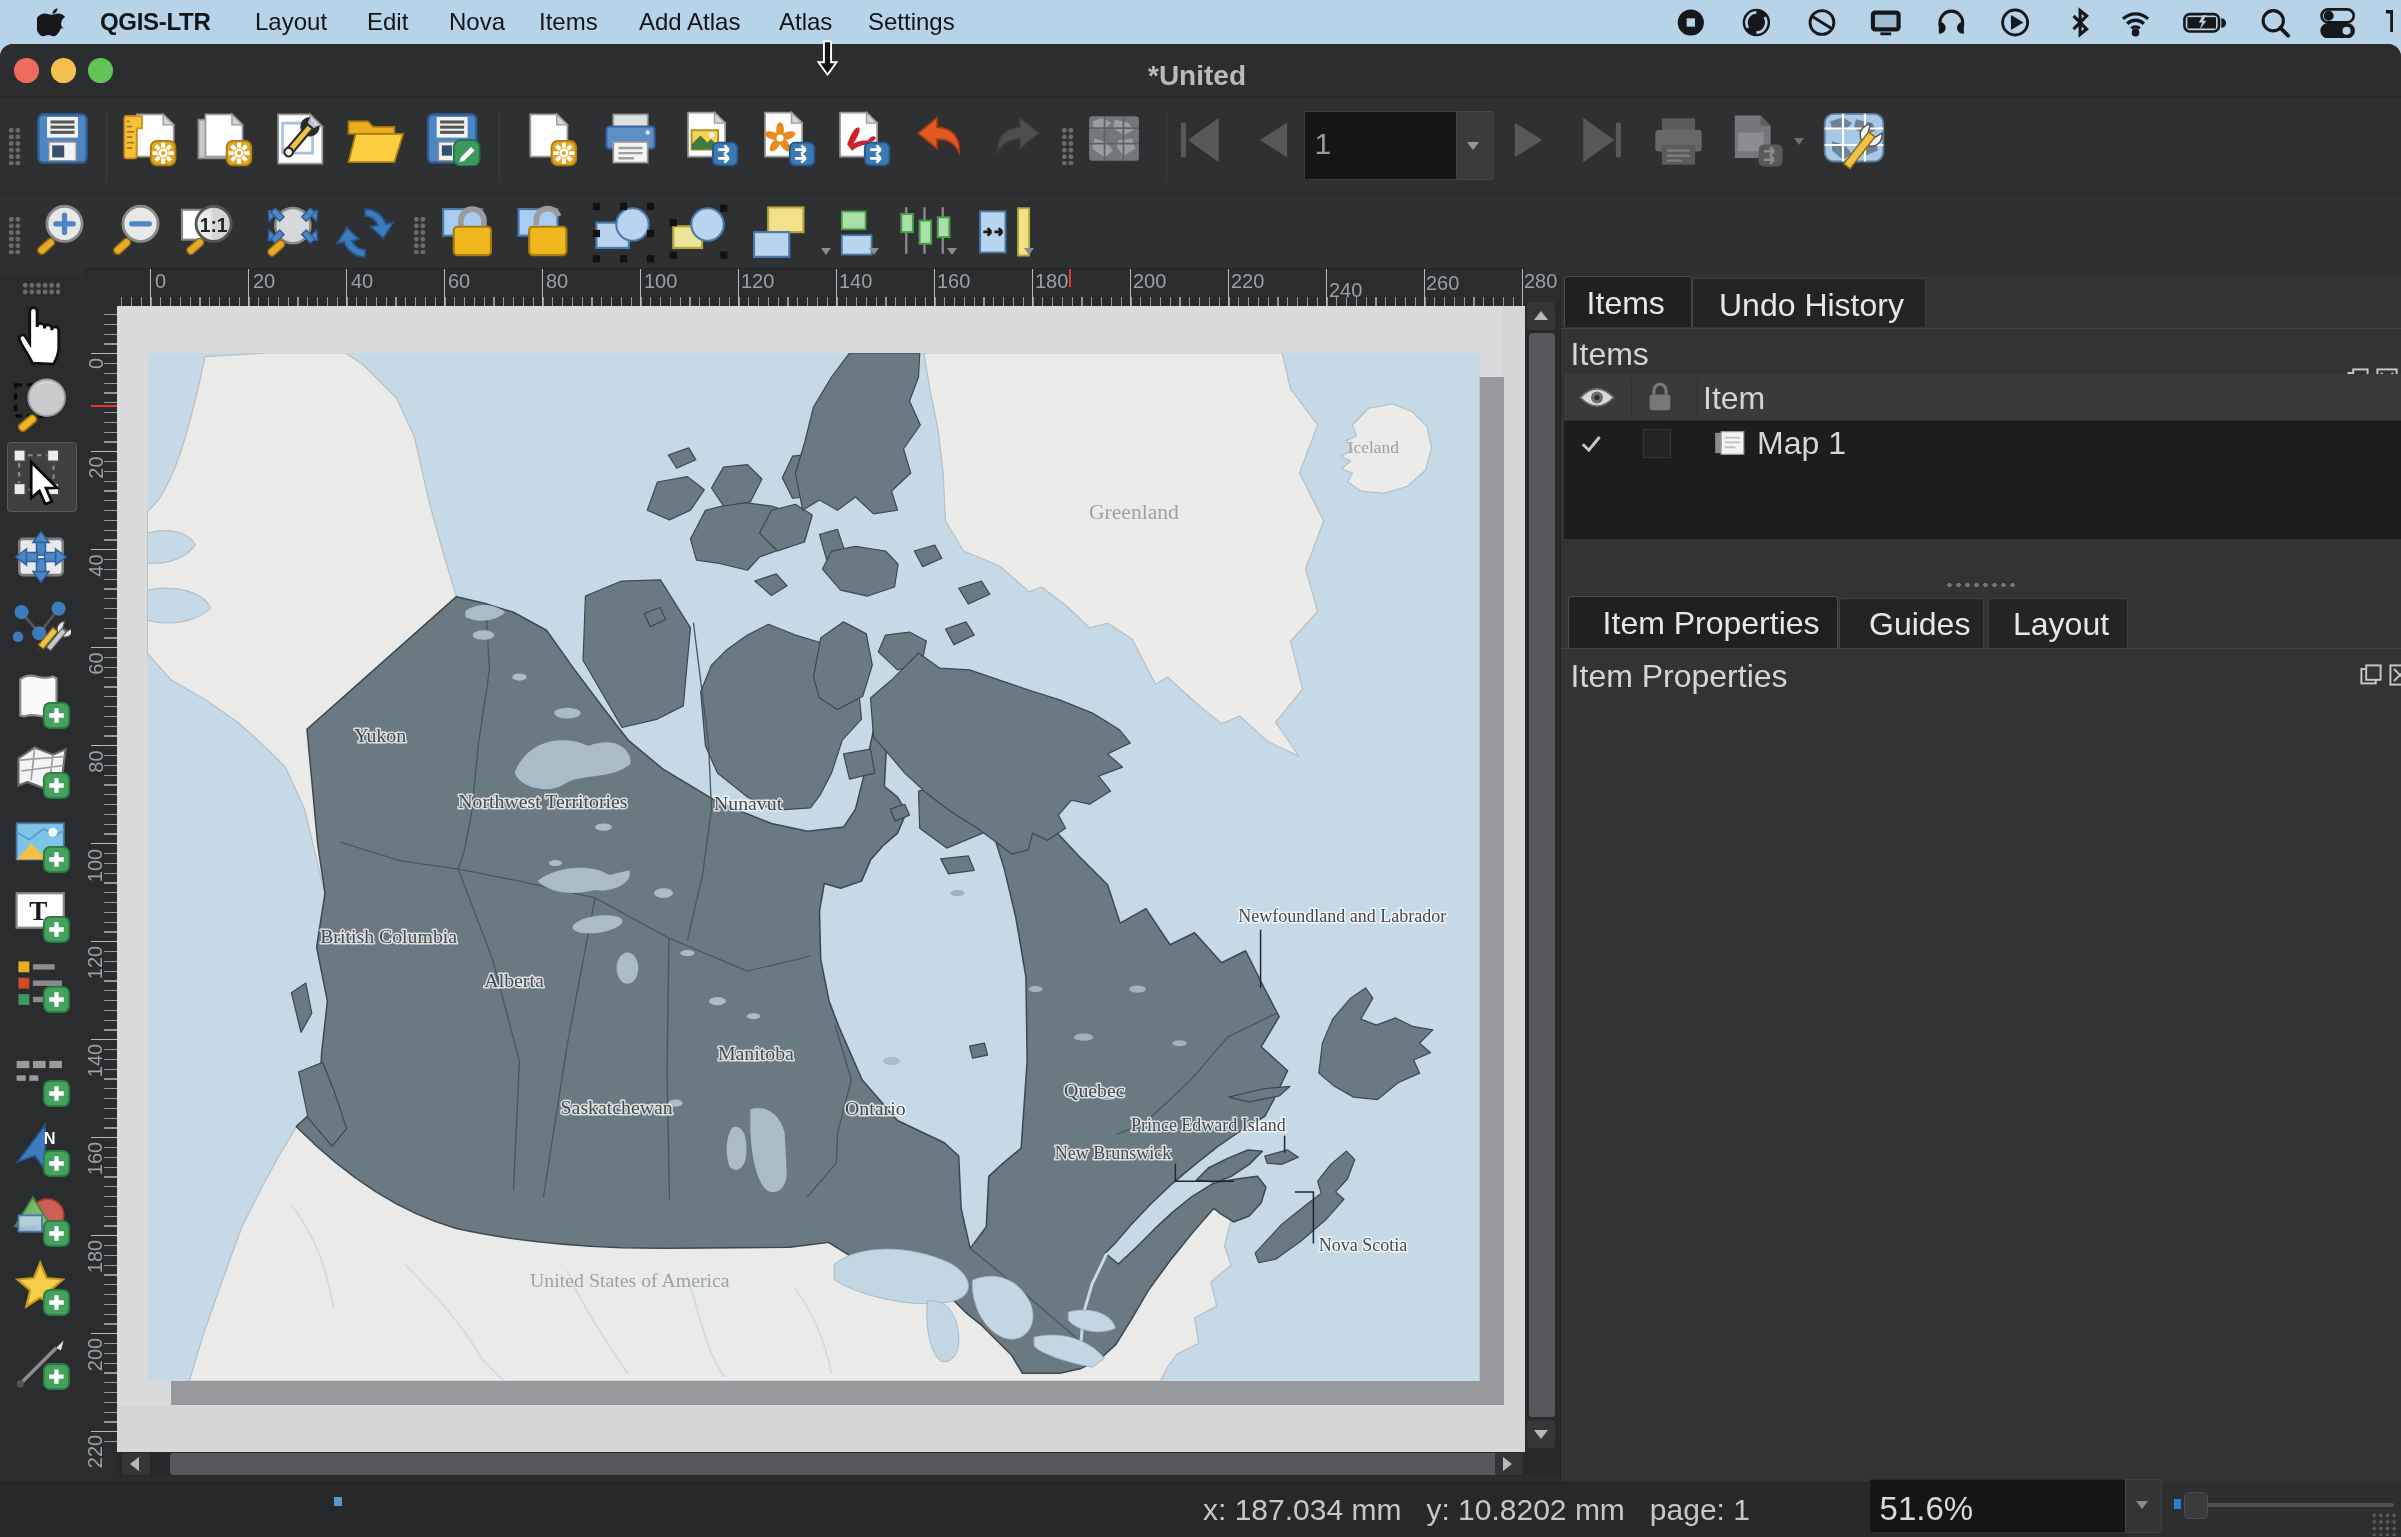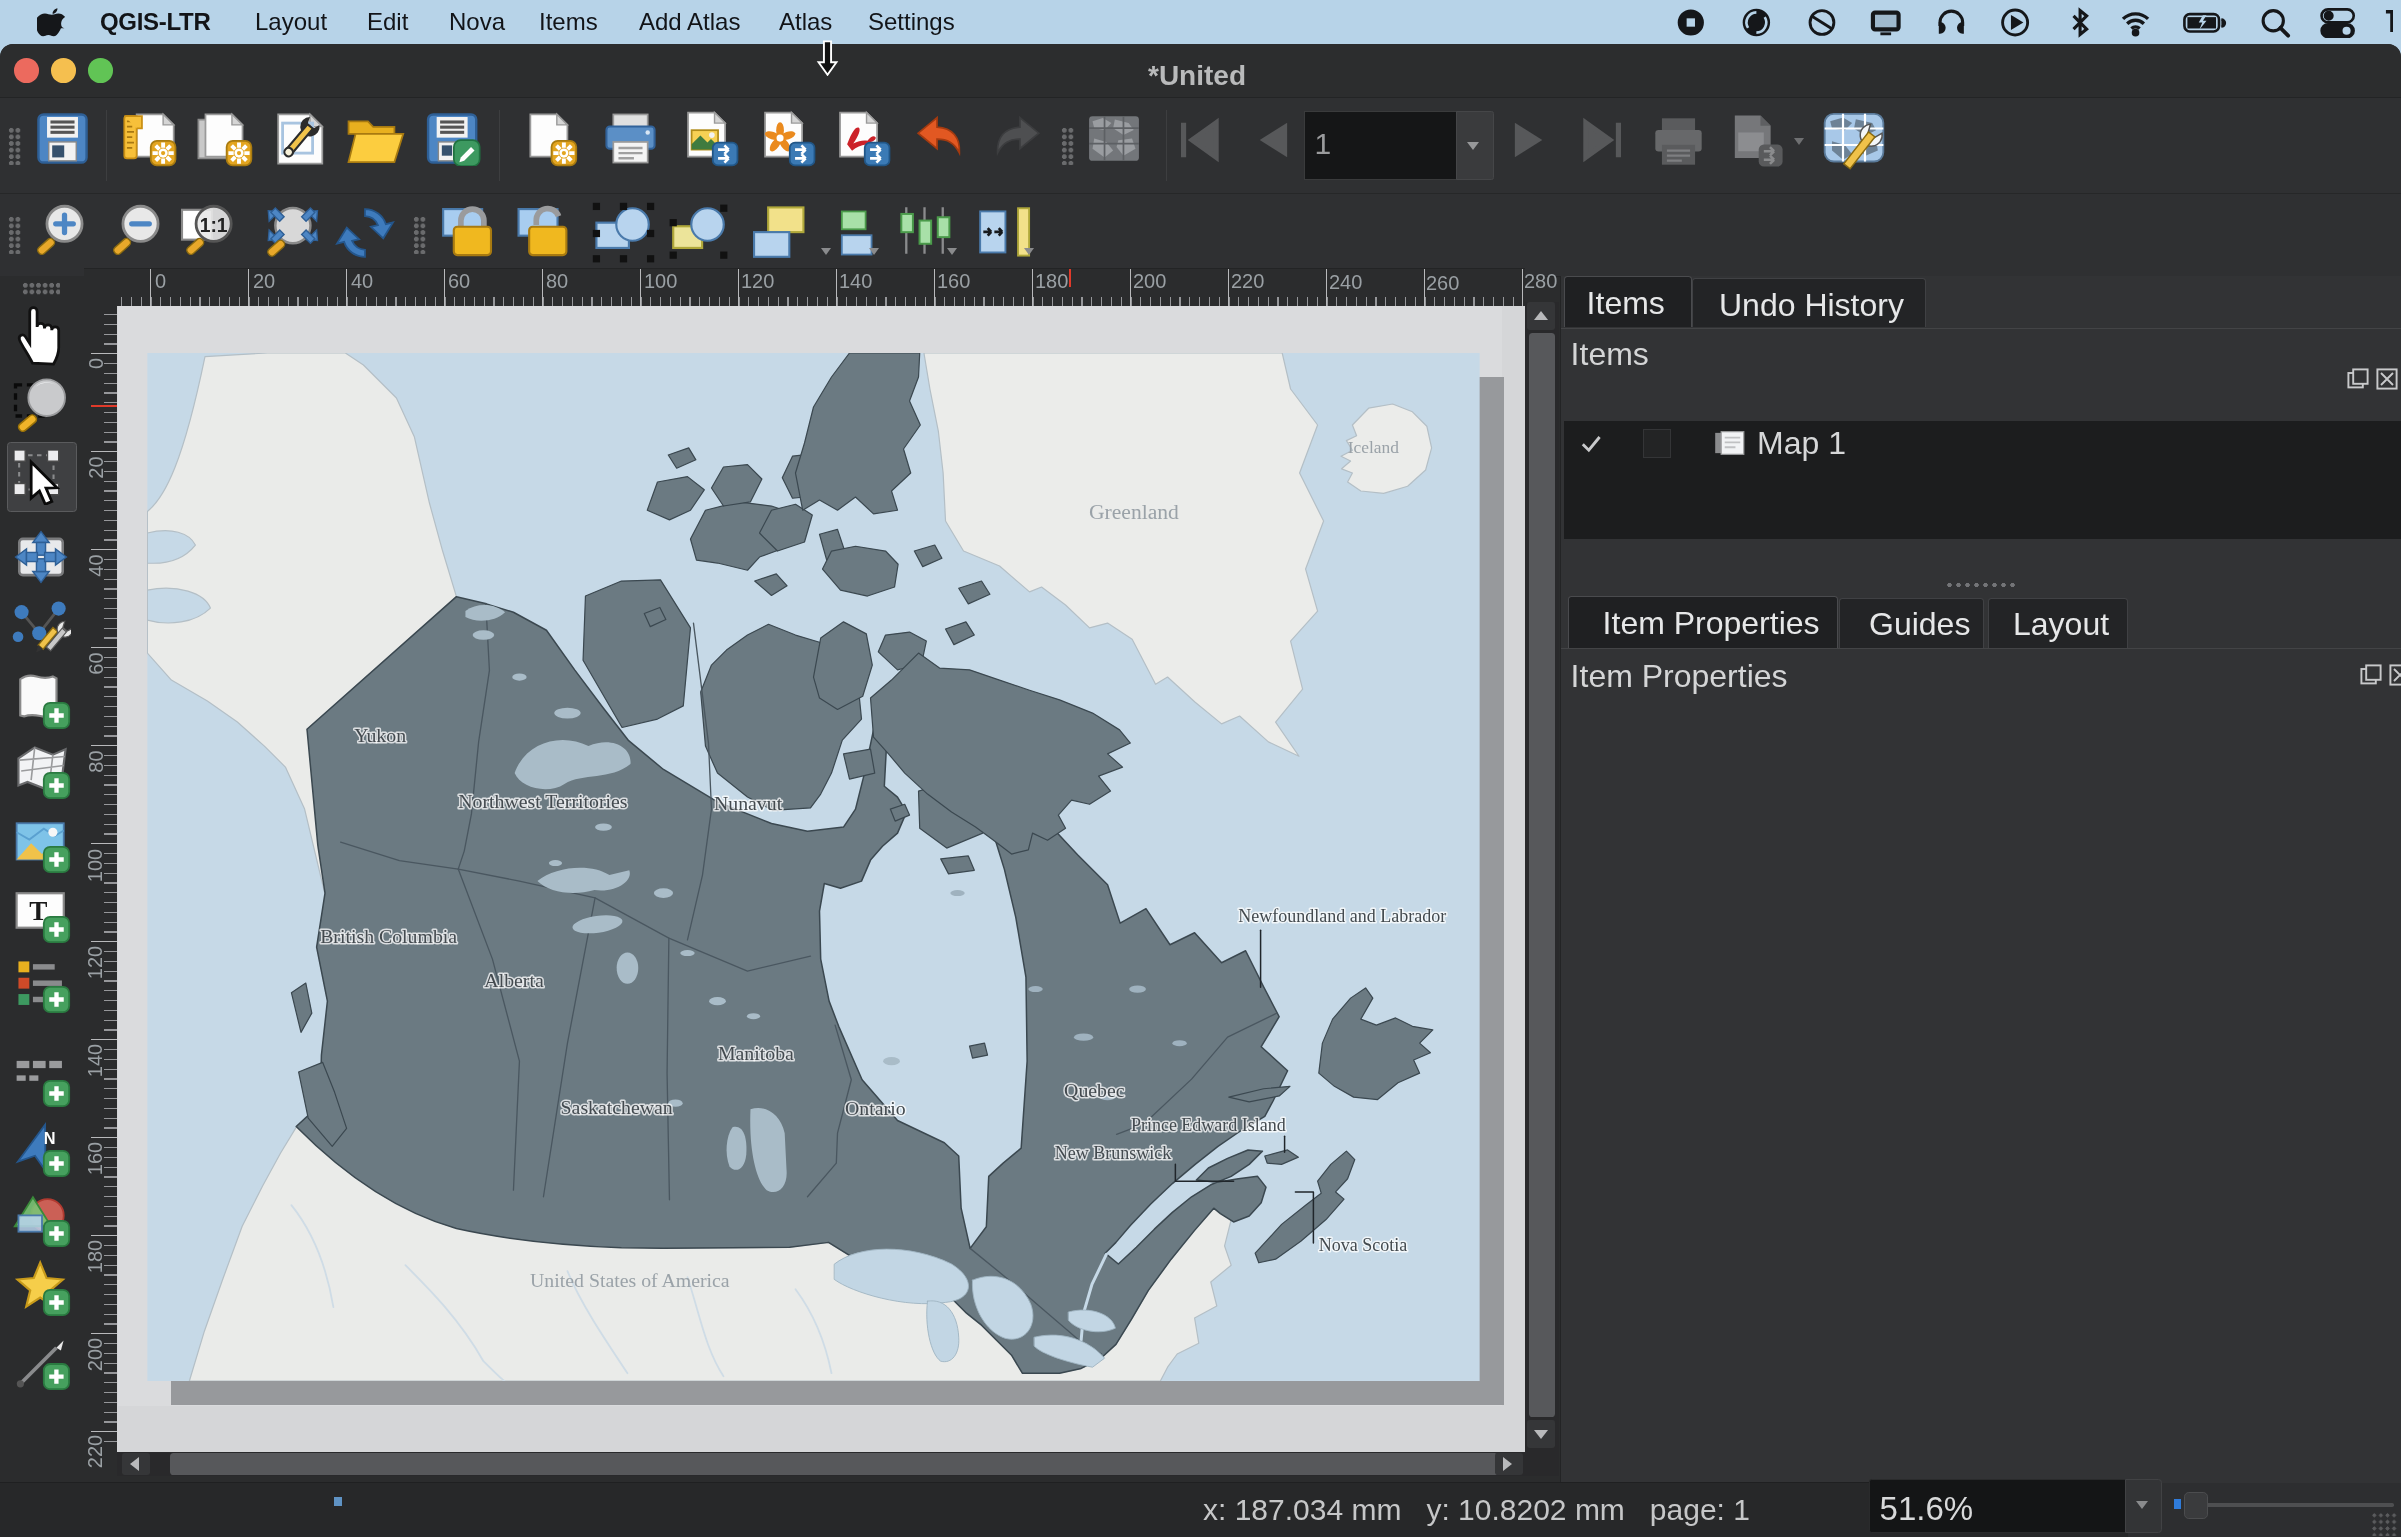--- a/index.html
+++ b/index.html
@@ -525,21 +525,21 @@
         <div class="ticklabel" style="left:267px;top:1.2px;">40</div>
         <div class="ticklabel" style="left:364px;top:1.2px;">60</div>
         <div class="ticklabel" style="left:462px;top:1.2px;">80</div>
         <div class="ticklabel" style="left:560px;top:1.2px;">100</div>
         <div class="ticklabel" style="left:657px;top:1.2px;">120</div>
         <div class="ticklabel" style="left:755px;top:1.2px;">140</div>
         <div class="ticklabel" style="left:853px;top:1.2px;">160</div>
         <div class="ticklabel" style="left:951px;top:1.2px;">180</div>
         <div class="ticklabel" style="left:1049px;top:1.2px;">200</div>
         <div class="ticklabel" style="left:1147px;top:1.2px;">220</div>
-        <div class="ticklabel" style="left:1245px;top:2px;text-align:right;">240</div>
+        <div class="ticklabel" style="left:1245px;top:10px;text-align:right;">240</div>
         <div class="ticklabel" style="left:1342px;top:3px;">260</div>
         <div class="ticklabel" style="left:1440px;top:1.2px;">280</div>
     </div>
     <div class="abs" id="rulerleft">
       <div class="abs" style="left:20px;top:5.4px;width:13.2px;height:1129px;background-image:repeating-linear-gradient(to bottom,#96979a 0 1.2px,transparent 1.2px 9.8px);"></div>
       <div class="abs" style="left:6.6px;top:44px;width:26.4px;height:1090px;background-image:repeating-linear-gradient(to bottom,#b8b9bb 0 1.2px,transparent 1.2px 98px);"></div>
       <div class="abs" style="left:6.6px;top:96px;width:26.4px;height:2.4px;background:#e03a2a;"></div>
       <div class="ticklabel" style="left:7.2px;top:43px;transform:rotate(-90deg);">0</div>
         <div class="ticklabel" style="left:1.2px;top:147px;transform:rotate(-90deg);">20</div>
         <div class="ticklabel" style="left:1.2px;top:245px;transform:rotate(-90deg);">40</div>
@@ -721,20 +721,34 @@
       <div class="abs" style="left:0px;top:52px;width:840px;height:1.2px;background:#434446;"></div>
       <div class="abs" style="left:9.6px;top:60px;font-size:32px;color:#d4d5d6;">Items</div>
       <svg class="abs" style="left:785px;top:91px" width="24" height="24" viewBox="0 0 20 20">
           <rect x="2" y="5" width="12" height="12" fill="none" stroke="#c8c9cb" stroke-width="1.6"></rect>
           <rect x="6" y="2" width="12" height="12" fill="#323335" stroke="#c8c9cb" stroke-width="1.6"></rect>
         </svg>
       <svg class="abs" style="left:814px;top:91px" width="24" height="24" viewBox="0 0 20 20">
           <rect x="2" y="2" width="16" height="16" fill="none" stroke="#c8c9cb" stroke-width="1.6"></rect>
           <path d="M5 5 L15 15 M15 5 L5 15" stroke="#c8c9cb" stroke-width="1.6"></path>
         </svg>
+      <div class="abs" style="left:3px;top:98px;width:837px;height:46px;background:#393a3c;border-bottom:1.2px solid #2a2b2c;">
+        <svg class="abs" style="left:14.4px;top:10.8px" width="38" height="25" viewBox="0 0 32 21">
+            <path d="M2 10.5 Q 16 -4 30 10.5 Q 16 25 2 10.5 z" fill="#d8d9db" stroke="#6a6b6d" stroke-width="1.5"></path>
+            <circle cx="16" cy="10.5" r="5" fill="#6a6b6d"></circle>
+            <circle cx="16" cy="10.5" r="2.2" fill="#2c2d2f"></circle>
+          </svg>
+        <svg class="abs" style="left:82px;top:6px" width="28" height="34" viewBox="0 0 23 28">
+            <path d="M6.5 12 v-3.5 a 5 5 0 0 1 10 0 V12" fill="none" stroke="#77787a" stroke-width="2.6"></path>
+            <rect x="3" y="12" width="17" height="13" rx="2" fill="#77787a"></rect>
+          </svg>
+        <span style="position:absolute;left:139px;top:6px;font-size:32px;color:#d4d5d6;">Item</span>
+        <div class="abs" style="left:67px;top:4.8px;width:1.2px;height:37px;background:#2e2f30;"></div>
+        <div class="abs" style="left:133px;top:4.8px;width:1.2px;height:37px;background:#2e2f30;"></div>
+      </div>
       <div class="abs" style="left:3px;top:145px;width:837px;height:118px;background:#1c1d1e;">
         <svg class="abs" style="left:14.4px;top:9.6px" width="26.4" height="26.4" viewBox="0 0 22 22">
             <path d="M4 11 l5 5 9-11" fill="none" stroke="#c8c9cb" stroke-width="2.4"></path>
           </svg>
         <div class="abs" style="left:79px;top:8.4px;width:26.4px;height:26.4px;background:#232425;border:1.2px solid #343537;"></div>
         <svg class="abs" style="left:150px;top:8.4px" width="31" height="28" viewBox="0 0 26 23">
             <rect x="1" y="3" width="5" height="17" fill="#8a8b8d"></rect>
             <rect x="6" y="2" width="19" height="19" fill="#f2f3f5" stroke="#9a9b9d" stroke-width="1"></rect>
             <path d="M9 7 h13 M9 11 h13 M9 15 h9" stroke="#c0c1c3" stroke-width="1.6"></path>
           </svg>

